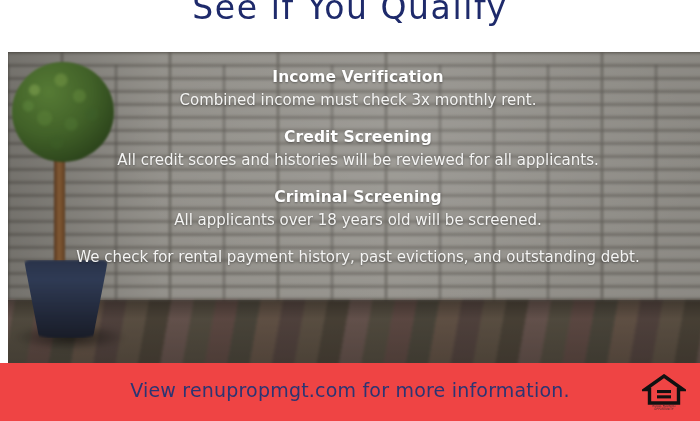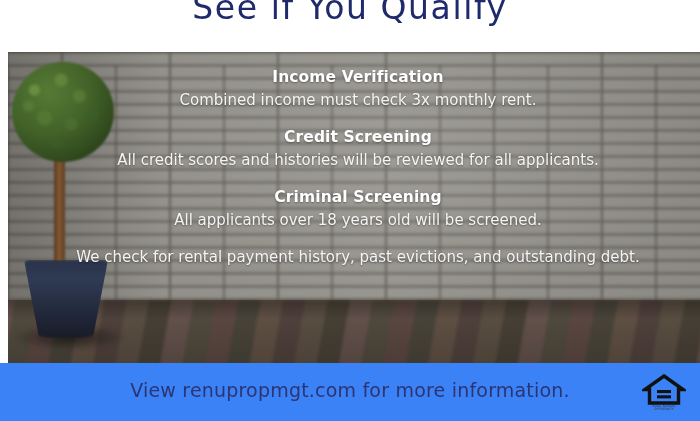--- a/index.html
+++ b/index.html
@@ -209,21 +209,21 @@
     text-shadow: 0 1px 2px rgba(0,0,0,0.35);
   }
 
   
   .footer {
     position: absolute;
     left: 0;
     top: 363px;
     width: 700px;
     height: 58px;
-    background: #3b82f6;
+    background: #ef4444;
   }
   .footer-link {
     position: absolute;
     left: 0;
     top: 16px;
     width: 700px;
     text-align: center;
     font-family: "DejaVu Sans", sans-serif;
     font-size: 19px;
     font-weight: 400;

